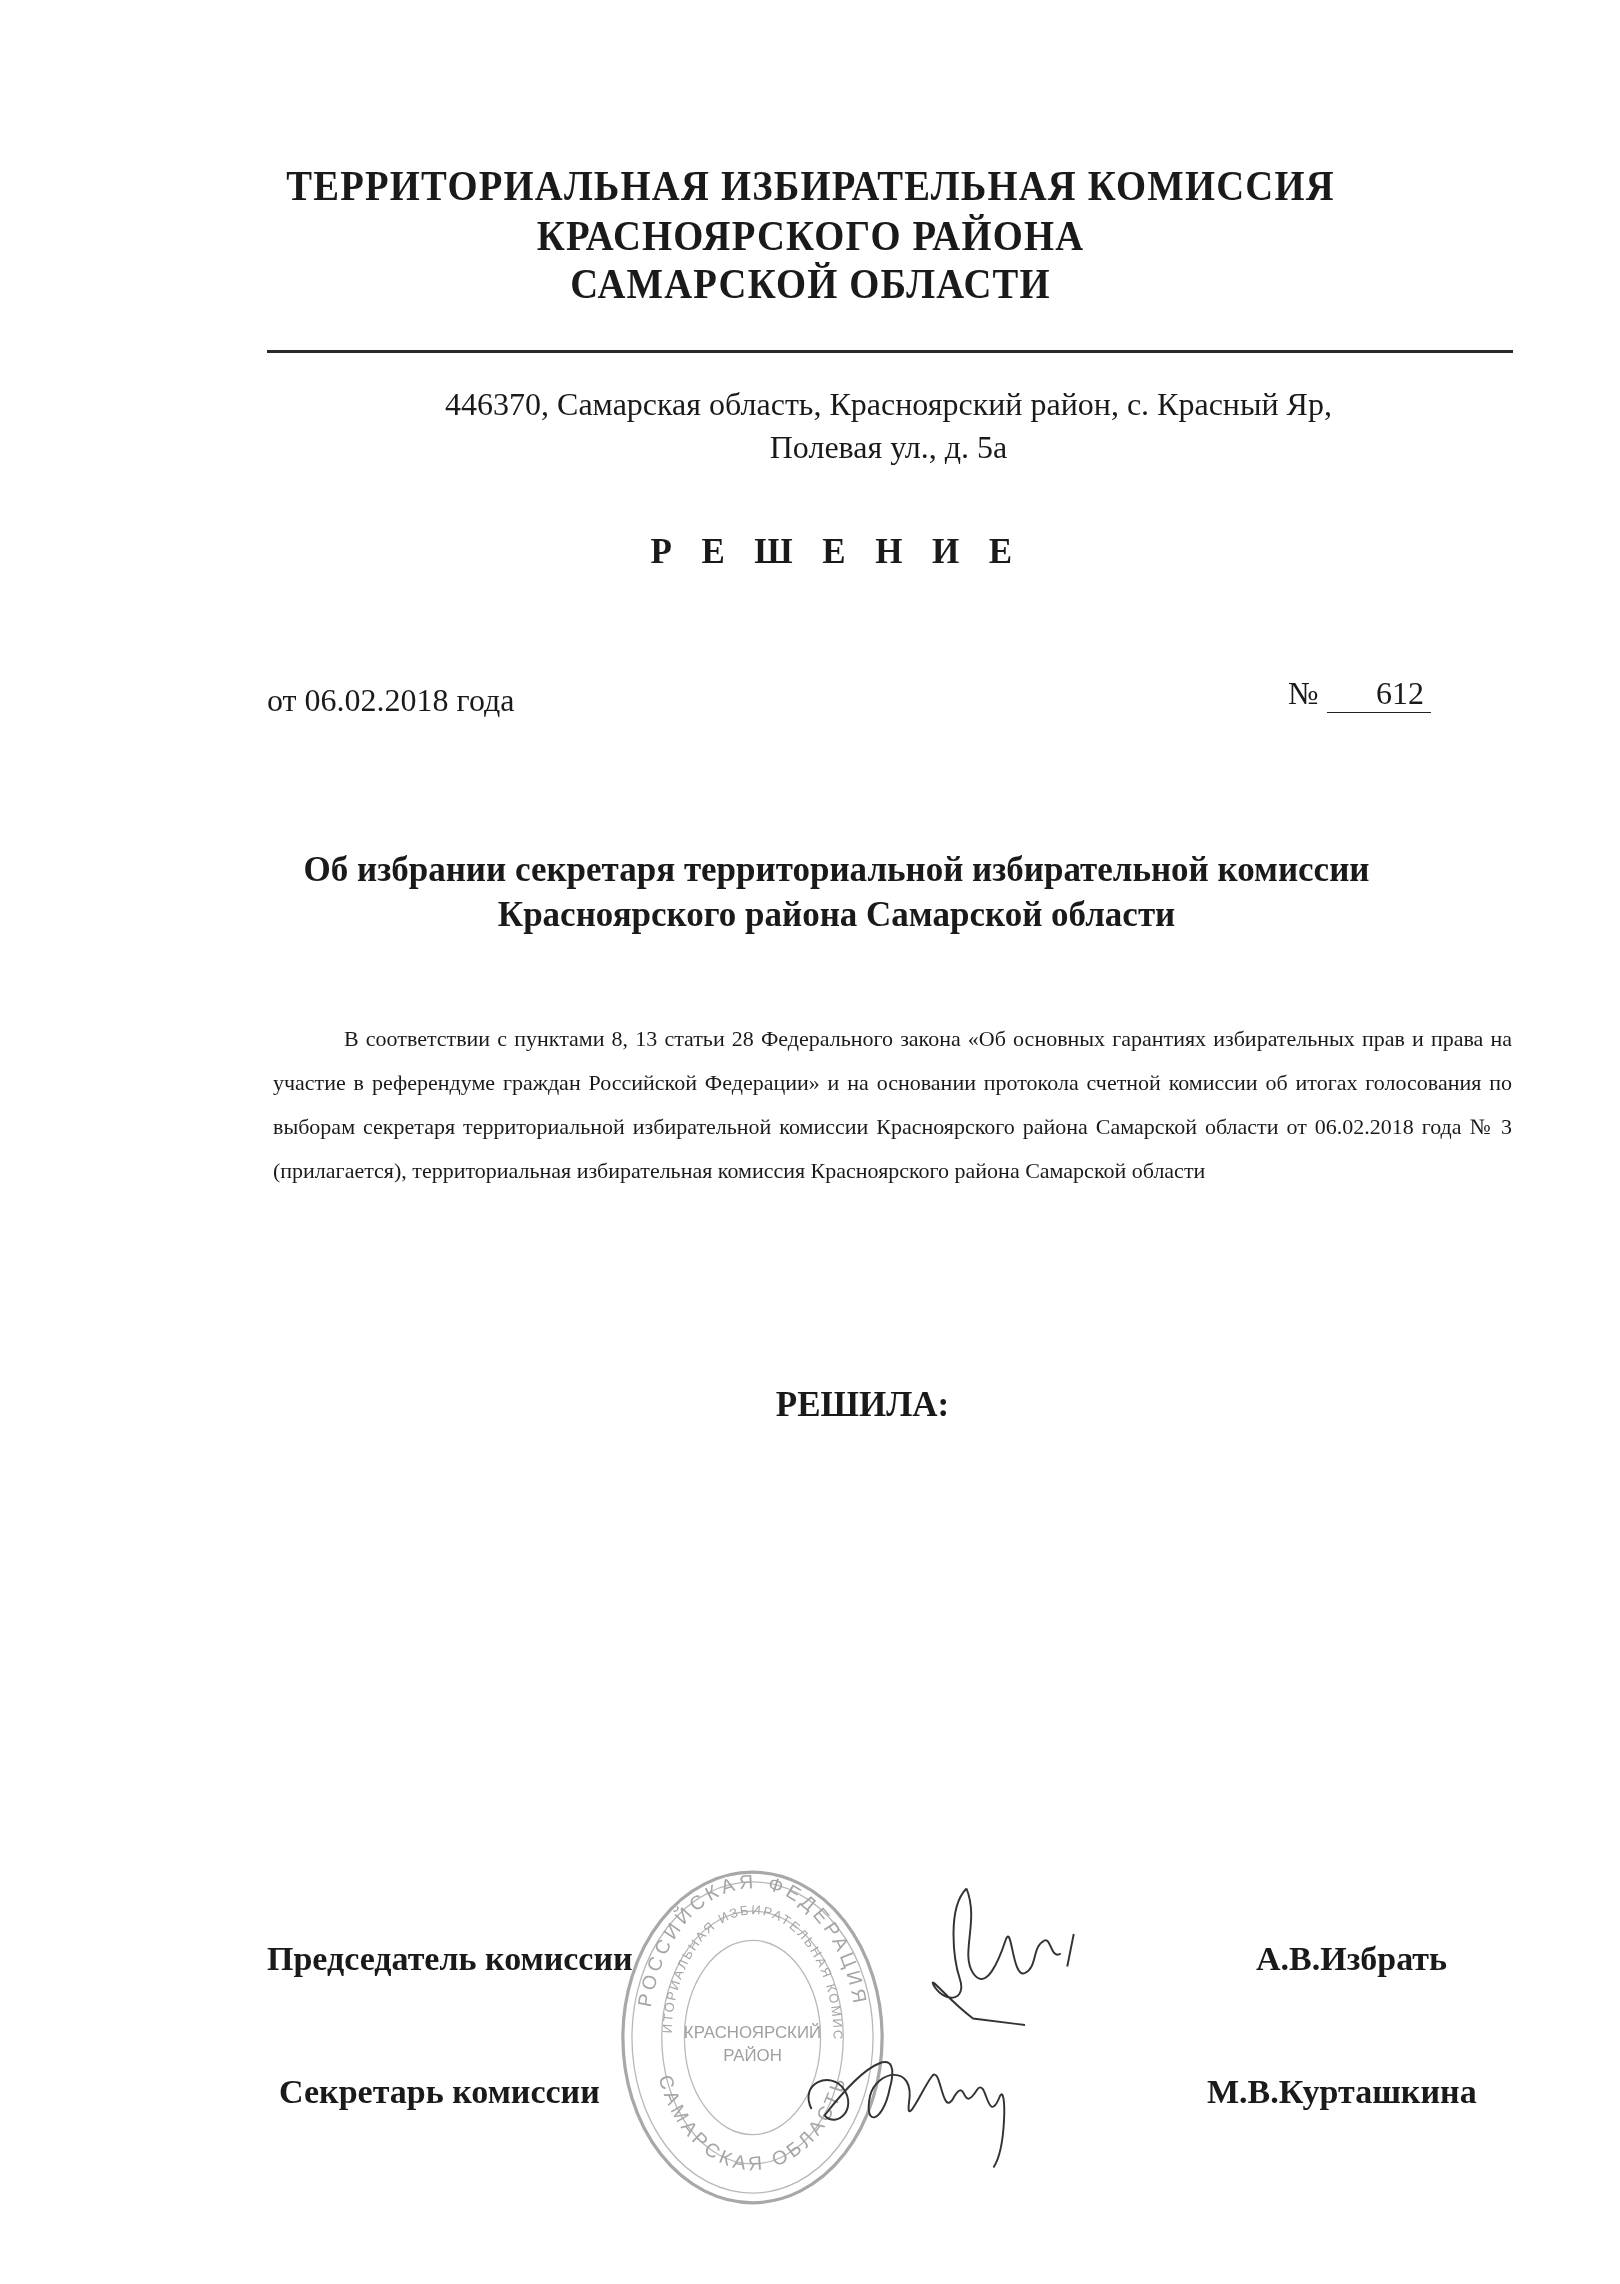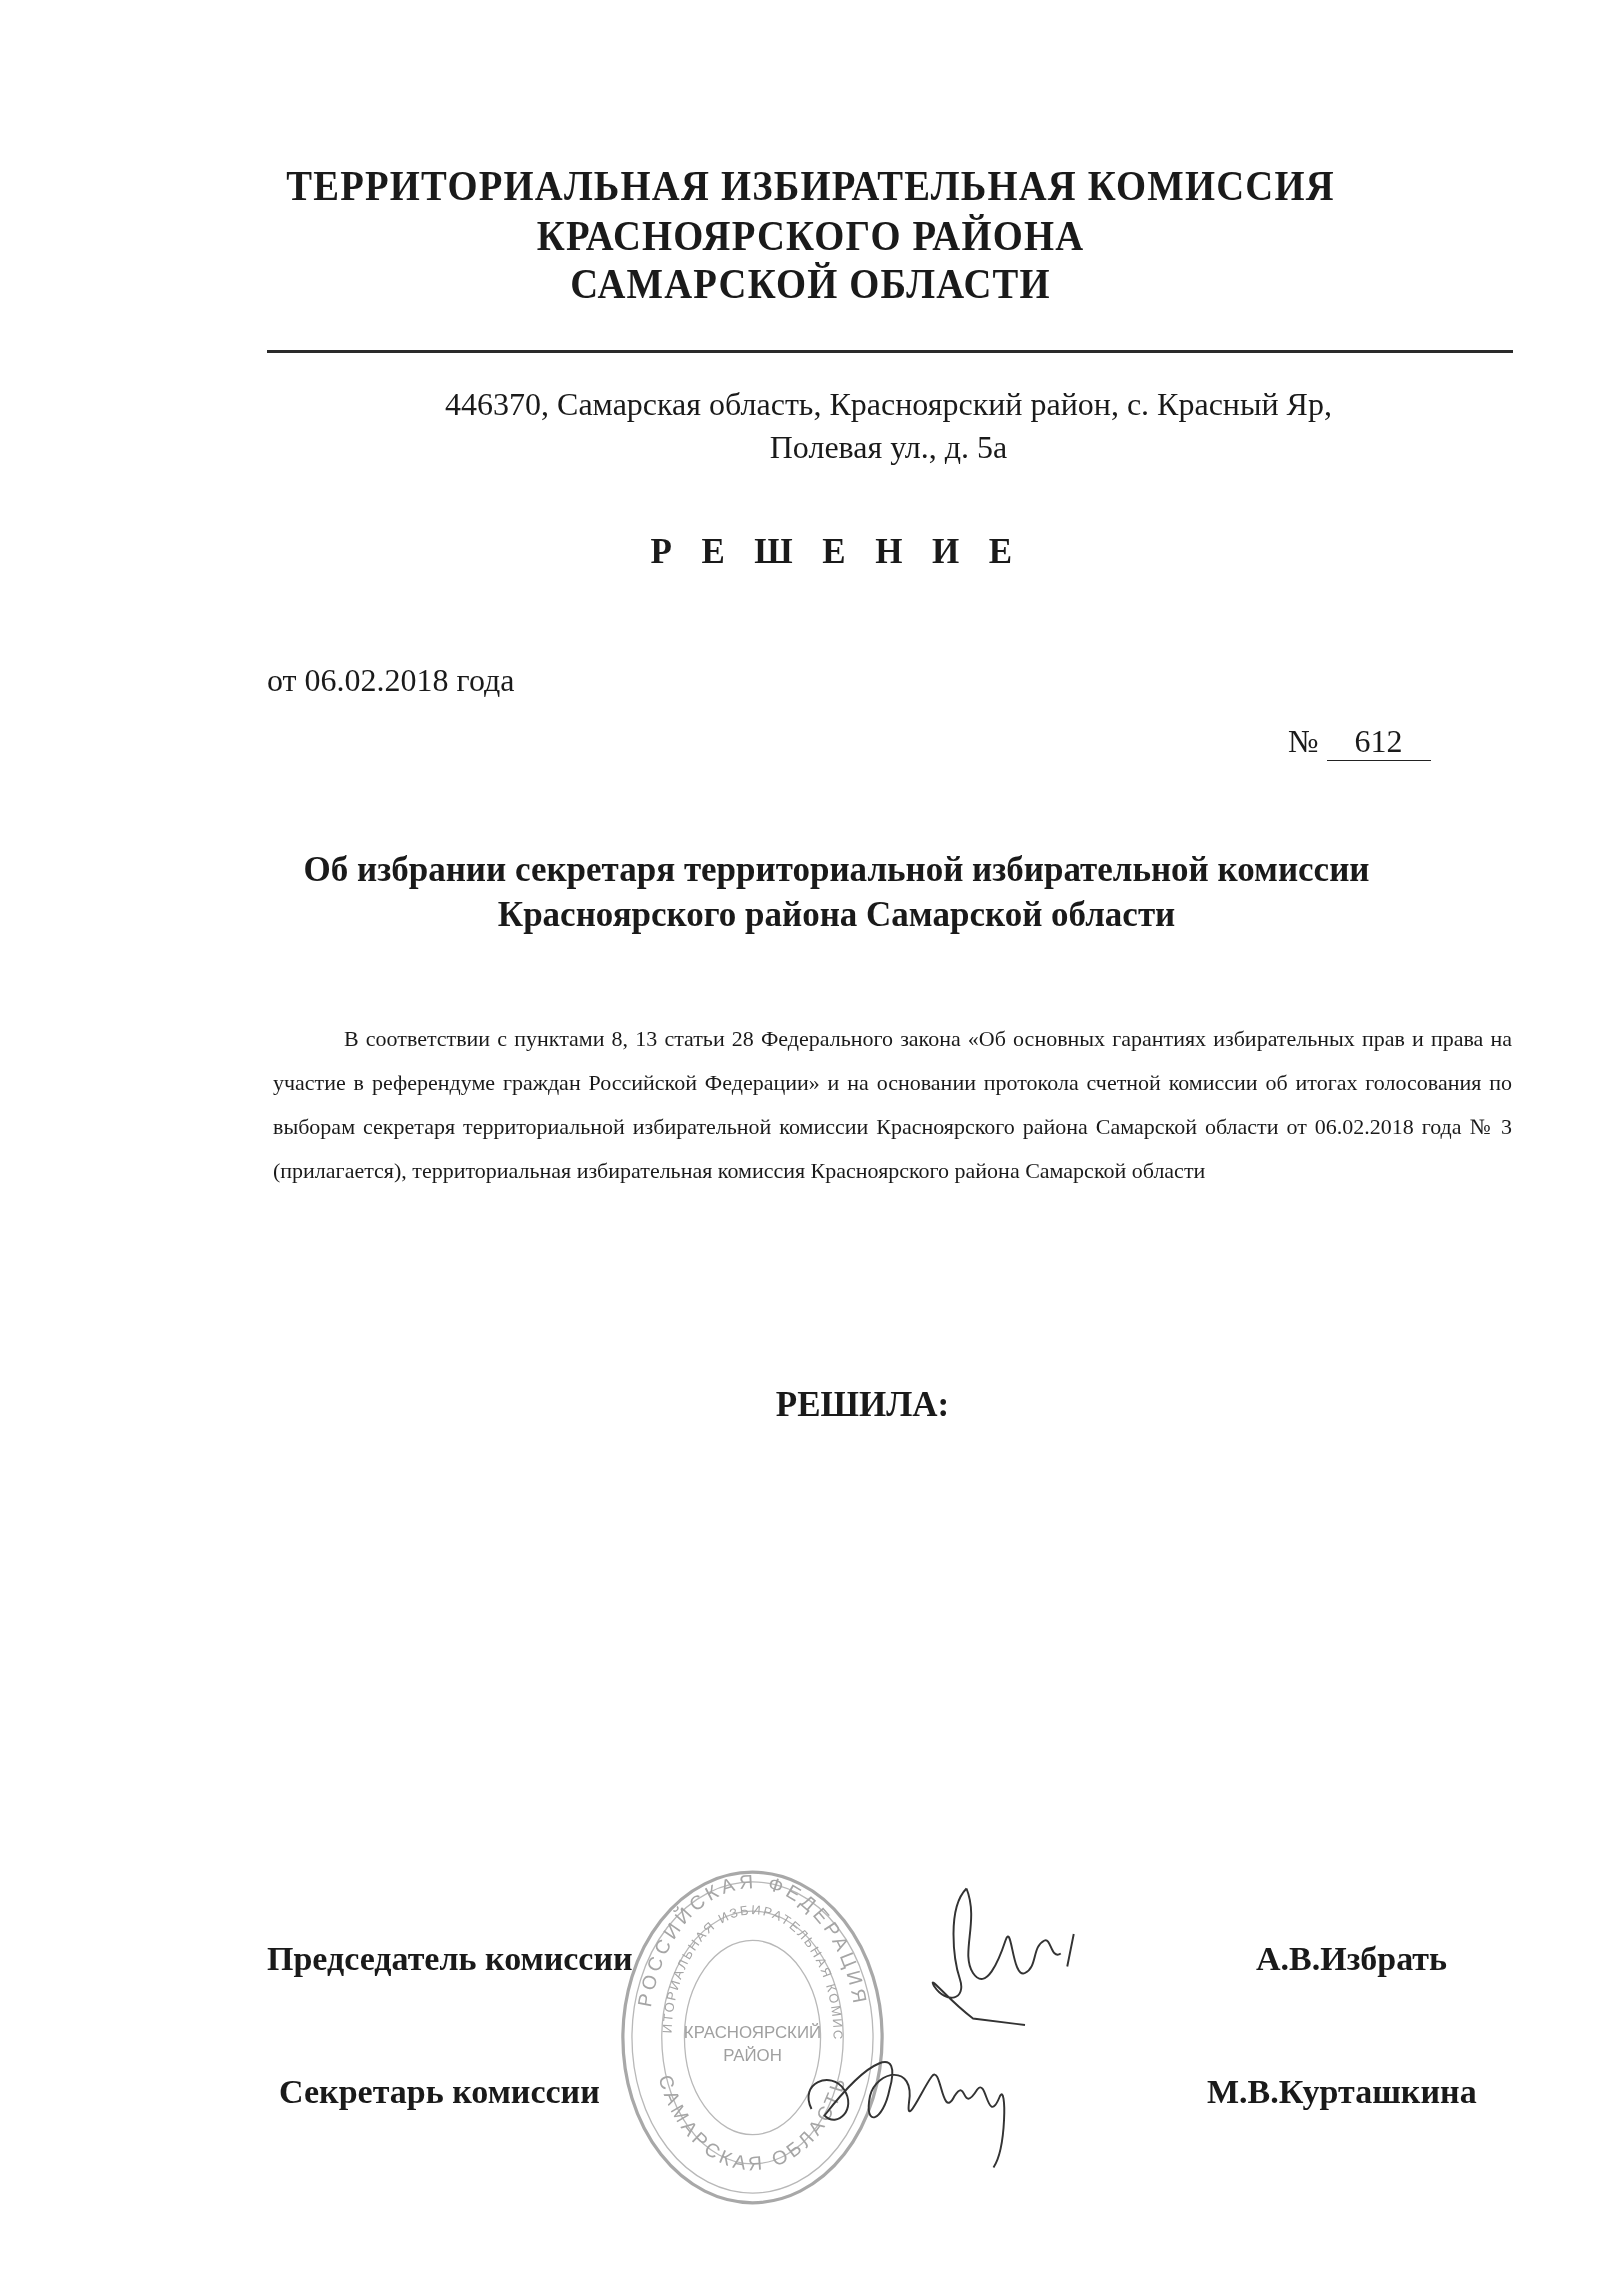--- a/index.html
+++ b/index.html
@@ -11,38 +11,38 @@
   .rule { position: absolute; left: 267px; width: 1246px; top: 350px; height: 2.6px; background: #2a2a2a; }
   .addr { font-size: 32px; line-height: 43px; }
   .title { font-weight: bold; font-size: 35px; letter-spacing: 10.4px; }
   .meta { font-size: 32px; }
   .subject { font-weight: bold; font-size: 35px; line-height: 45px; }
   .body-text { position: absolute; left: 273px; width: 1239px; font-size: 22px; line-height: 44px; text-align: justify; }
   .body-text p { margin: 0; }
   .indent { text-indent: 71px; }
   .resh { font-weight: bold; font-size: 35px; }
   .sig { font-weight: bold; font-size: 34px; font-family: Liberation Serif, serif; }
-  .underline-num { display: inline-block; border-bottom: 1.9px solid #222; min-width: 91px; text-align: center; padding: 0 6.5px; margin-top: 48px; }
+  .underline-num { display: inline-block; border-bottom: 1.9px solid #222; min-width: 91px; text-align: right; padding: 0 6.5px; }
   .stamp { position: absolute; left: 616px; top: 1869px; width: 273px; height: 337px; }
 </style>
 </head>
 <body>
 
 <div class="abs center hdr" style="top:162px;">ТЕРРИТОРИАЛЬНАЯ  ИЗБИРАТЕЛЬНАЯ  КОМИССИЯ</div>
 <div class="abs center hdr" style="top:212px;">КРАСНОЯРСКОГО РАЙОНА</div>
 <div class="abs center hdr" style="top:260px;">САМАРСКОЙ ОБЛАСТИ</div>
 
 <div class="rule"></div>
 
 <div class="abs center addr" style="top:383px; left:78px;">446370,  Самарская область,  Красноярский район, с. Красный Яр,</div>
 <div class="abs center addr" style="top:426px; left:78px;">Полевая ул., д. 5а</div>
 
 <div class="abs center title" style="top:532px; left:26px;">Р Е Ш Е Н И Е</div>
 
-<div class="abs meta" style="top:662px; left:267px;">от   06.02.2018 года</div>
+<div class="abs meta" style="top:682px; left:267px;">от   06.02.2018 года</div>
 <div class="abs meta" style="top:675px; left:1288px;">
   <span>№</span>
   <span class="underline-num">612</span>
 </div>
 
 <div class="abs center subject" style="top:847px; left:26px;">Об избрании секретаря территориальной избирательной комиссии</div>
 <div class="abs center subject" style="top:892px; left:26px;">Красноярского района Самарской области</div>
 
 <div class="body-text" style="top:1017px;">
   <p class="indent">В соответствии с пунктами 8, 13 статьи 28 Федерального закона «Об основных гарантиях избирательных прав и права на участие в референдуме граждан Российской Федерации» и на основании протокола счетной комиссии об итогах голосования по выборам секретаря территориальной избирательной комиссии Красноярского района Самарской области от 06.02.2018 года № 3 (прилагается), территориальная избирательная комиссия Красноярского района Самарской области</p>

